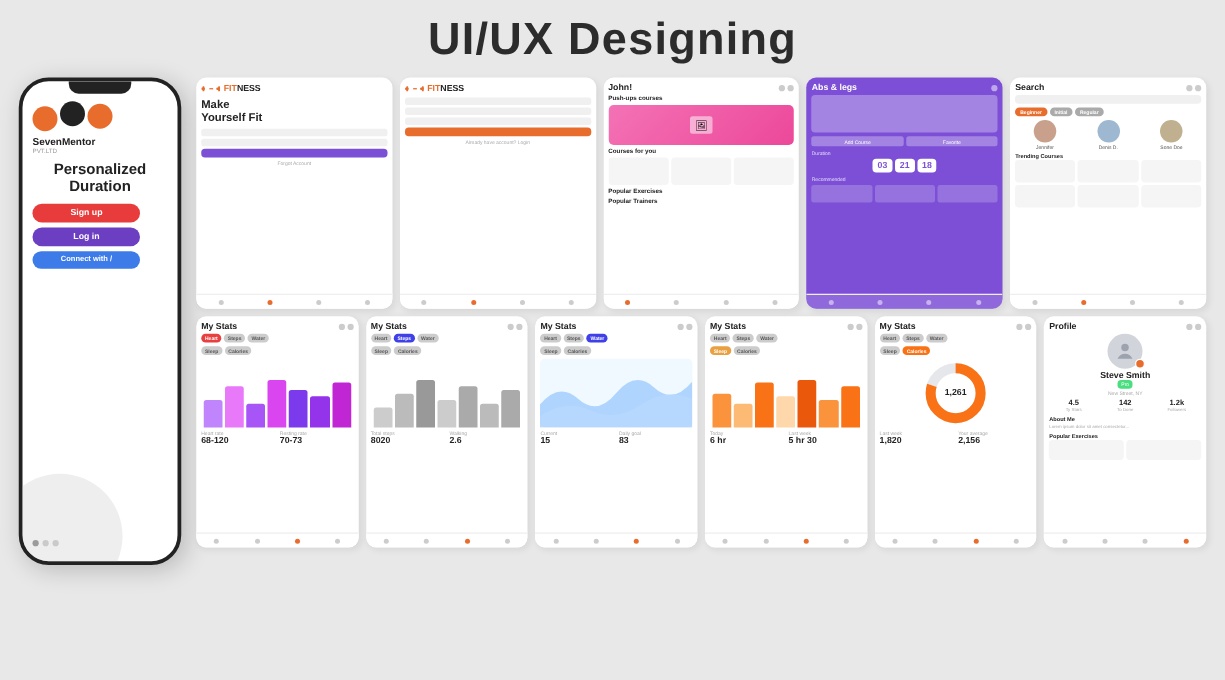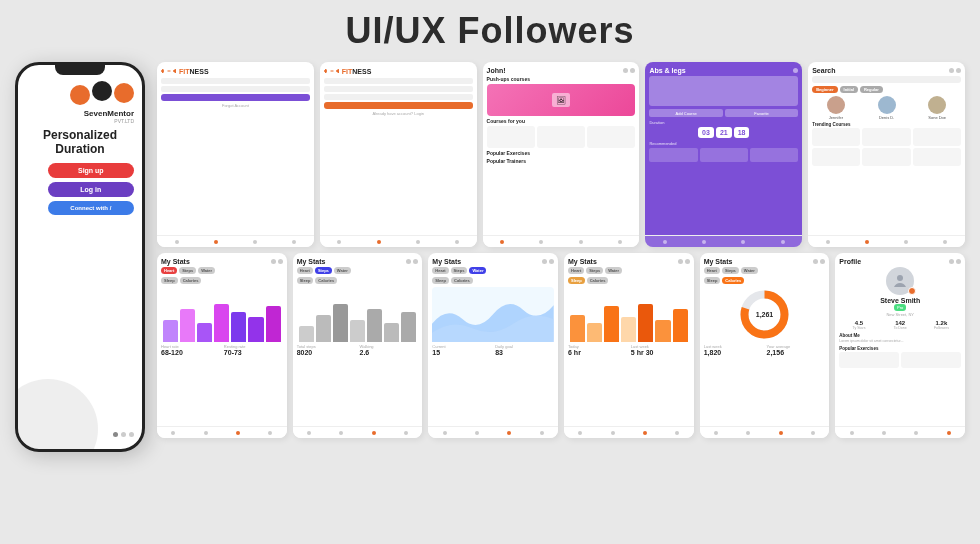--- a/index.html
+++ b/index.html
@@ -49,21 +49,21 @@
       border-radius: 0 0 8px 8px;
       position: absolute;
       top: 0;
       left: 50%;
       transform: translateX(-50%);
     }
     .phone-inner {
       padding: 16px 8px 8px;
       display: flex;
       flex-direction: column;
-      align-items: flex-end;
+      align-items: flex-start;
       height: 100%;
     }
     .phone-avatar-group {
       display: flex;
       gap: 2px;
       margin-bottom: 4px;
       margin-top: 4px;
     }
     .phone-avatar {
       width: 20px;
@@ -398,21 +398,21 @@
       height: 18px;
       background: #f5f5f5;
       border-radius: 3px;
     }
   </style>
 </head>
 <body>
 
 <div class="page-wrapper">
 
-  <h1 class="main-title">UI/UX Followers</h1>
+  <h1 class="main-title">UI/UX Designing</h1>
 
   <div class="content-area">
 
     <div class="phone-mockup">
       <div class="phone-notch"></div>
       <div class="phone-inner">
 
         <div class="phone-avatar-group">
           <div class="phone-avatar orange"></div>
           <div class="phone-avatar" style="background:#222; margin-top:-4px;"></div>
@@ -443,20 +443,21 @@
               <rect x="0" y="3" width="3" height="2" rx="1" fill="#e86c2c"></rect>
               <rect x="1" y="2" width="1.5" height="4" rx="0.5" fill="#e86c2c"></rect>
               <rect x="6.5" y="3.5" width="3" height="1" fill="#e86c2c"></rect>
               <rect x="12" y="3" width="3" height="2" rx="1" fill="#e86c2c"></rect>
               <rect x="13.5" y="2" width="1.5" height="4" rx="0.5" fill="#e86c2c"></rect>
             </svg>
             <span class="fitness-logo">
               <span class="fit">FIT</span><span class="ness">NESS</span>
             </span>
           </div>
+          <div class="sc-title">Make<br>Yourself Fit</div>
           <div class="sc-input"></div>
           <div class="sc-input"></div>
           <div class="sc-btn sc-btn-purple"></div>
           <div class="sc-small-text">Forgot Account</div>
           <div class="sc-nav-bar">
             <div class="nav-dot"></div>
             <div class="nav-dot active-nav"></div>
             <div class="nav-dot"></div>
             <div class="nav-dot"></div>
           </div>

